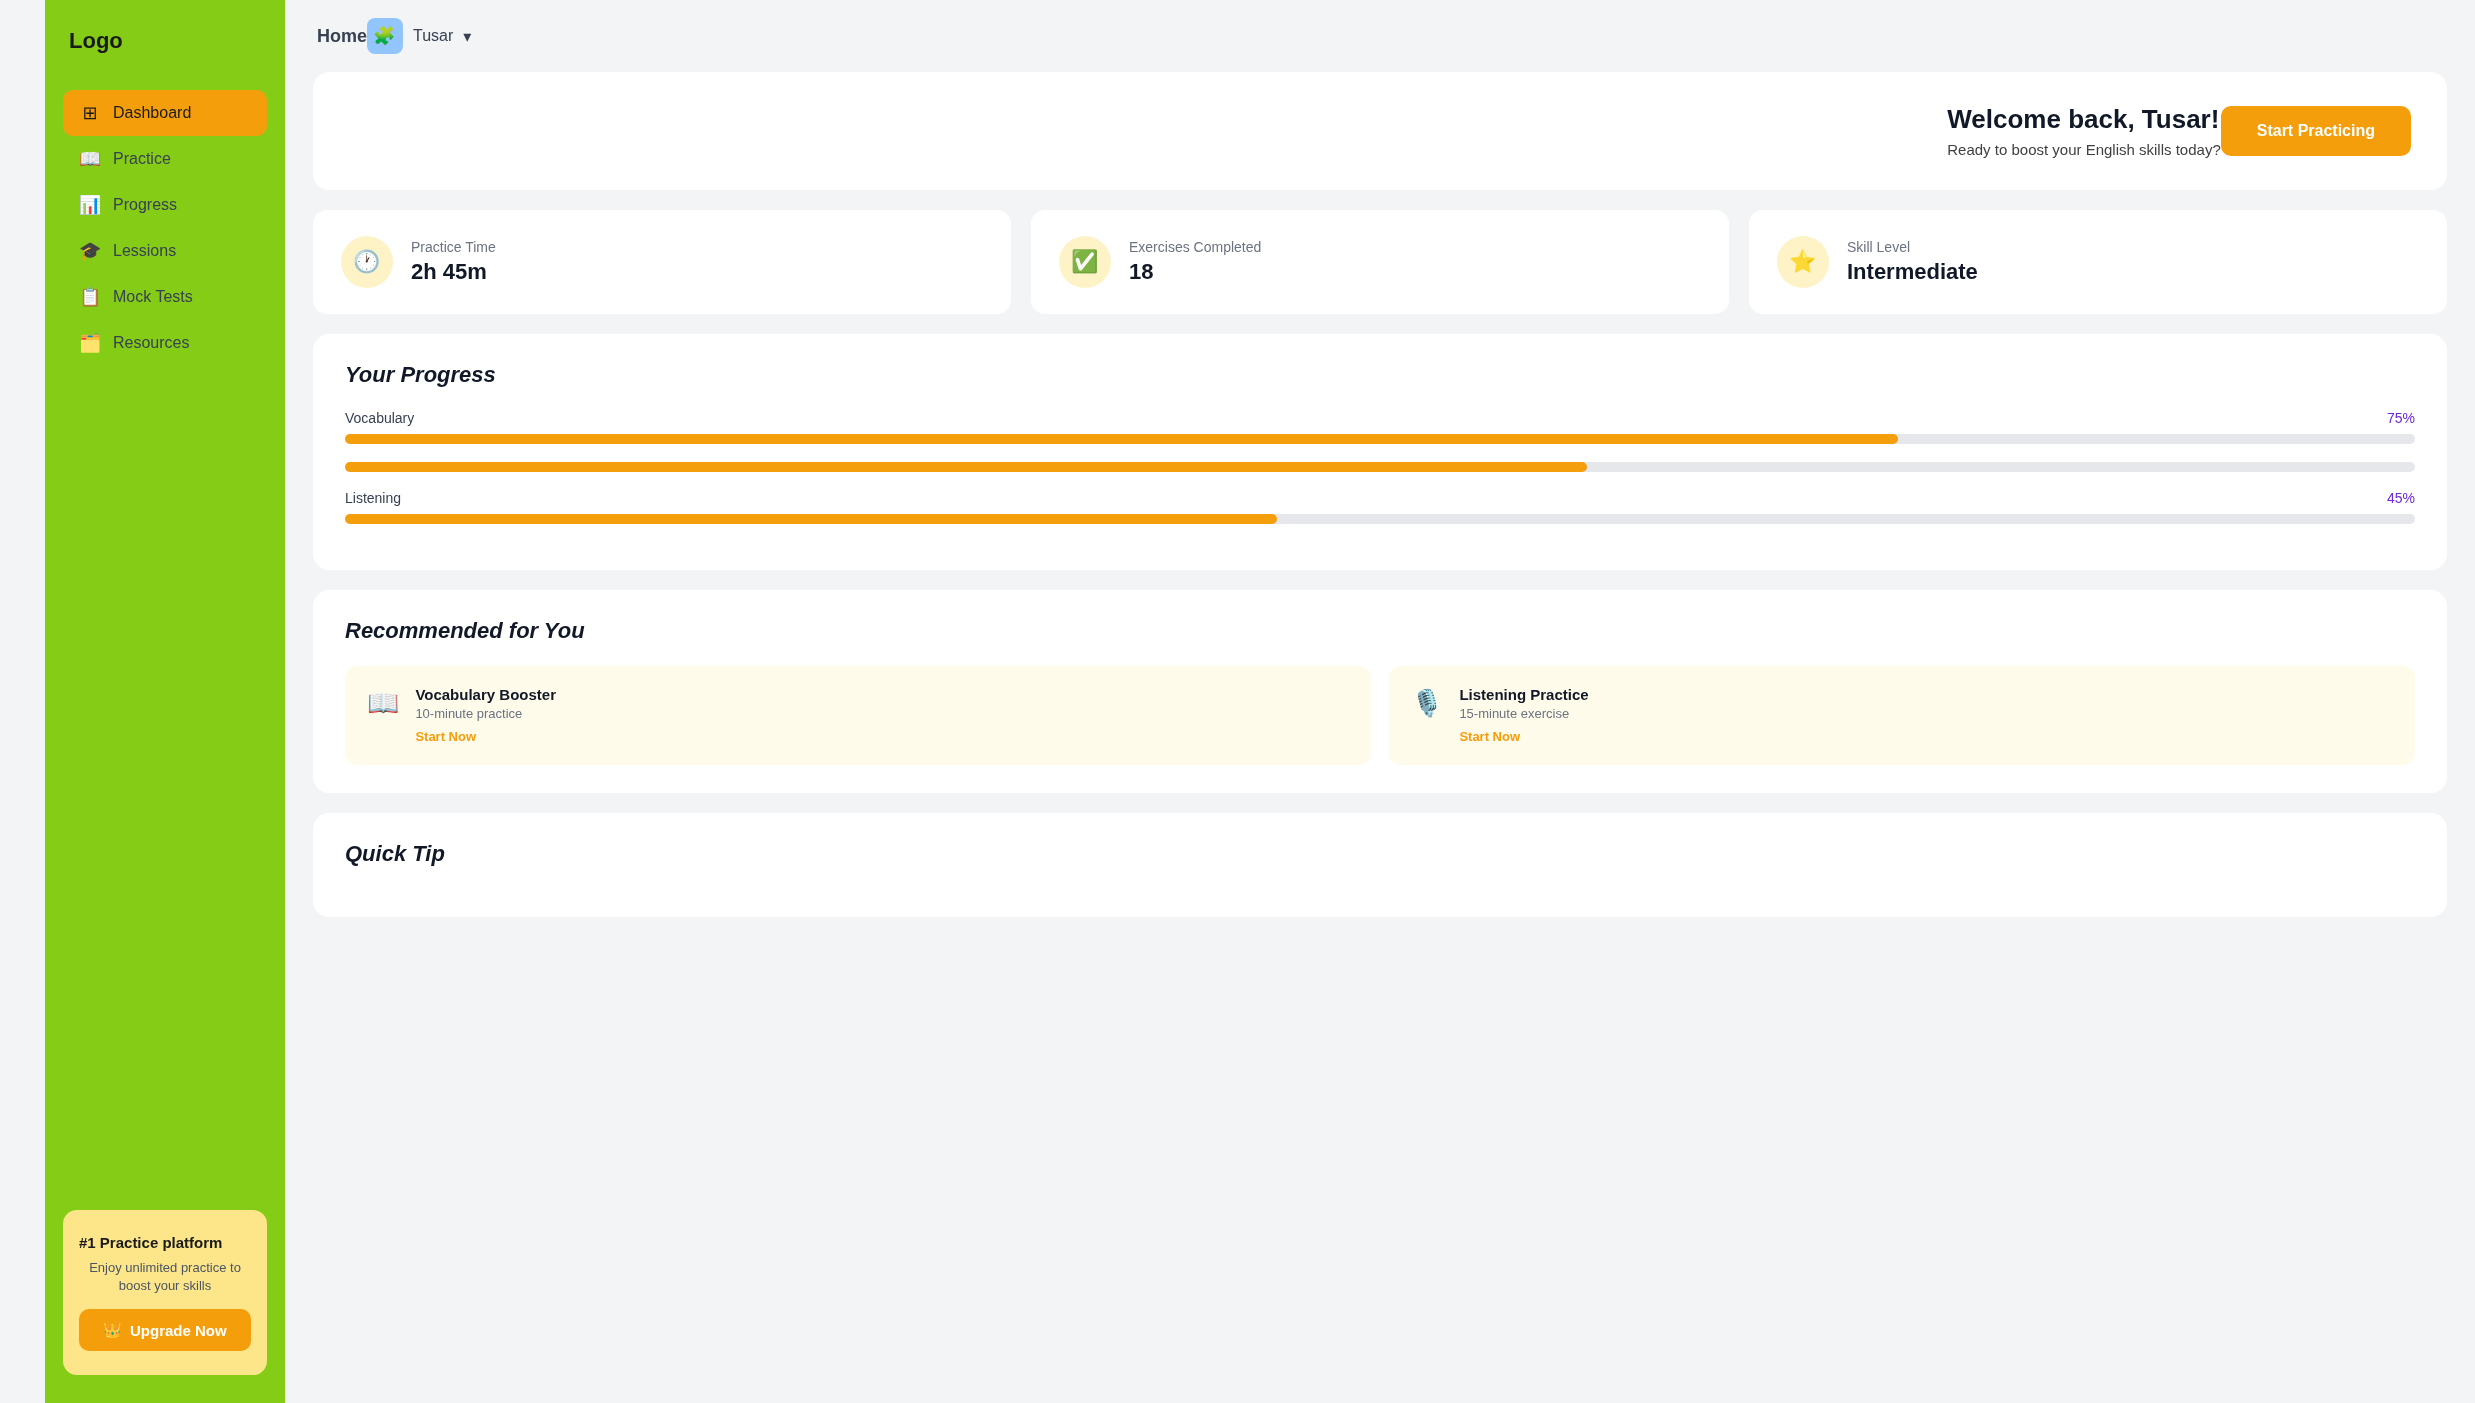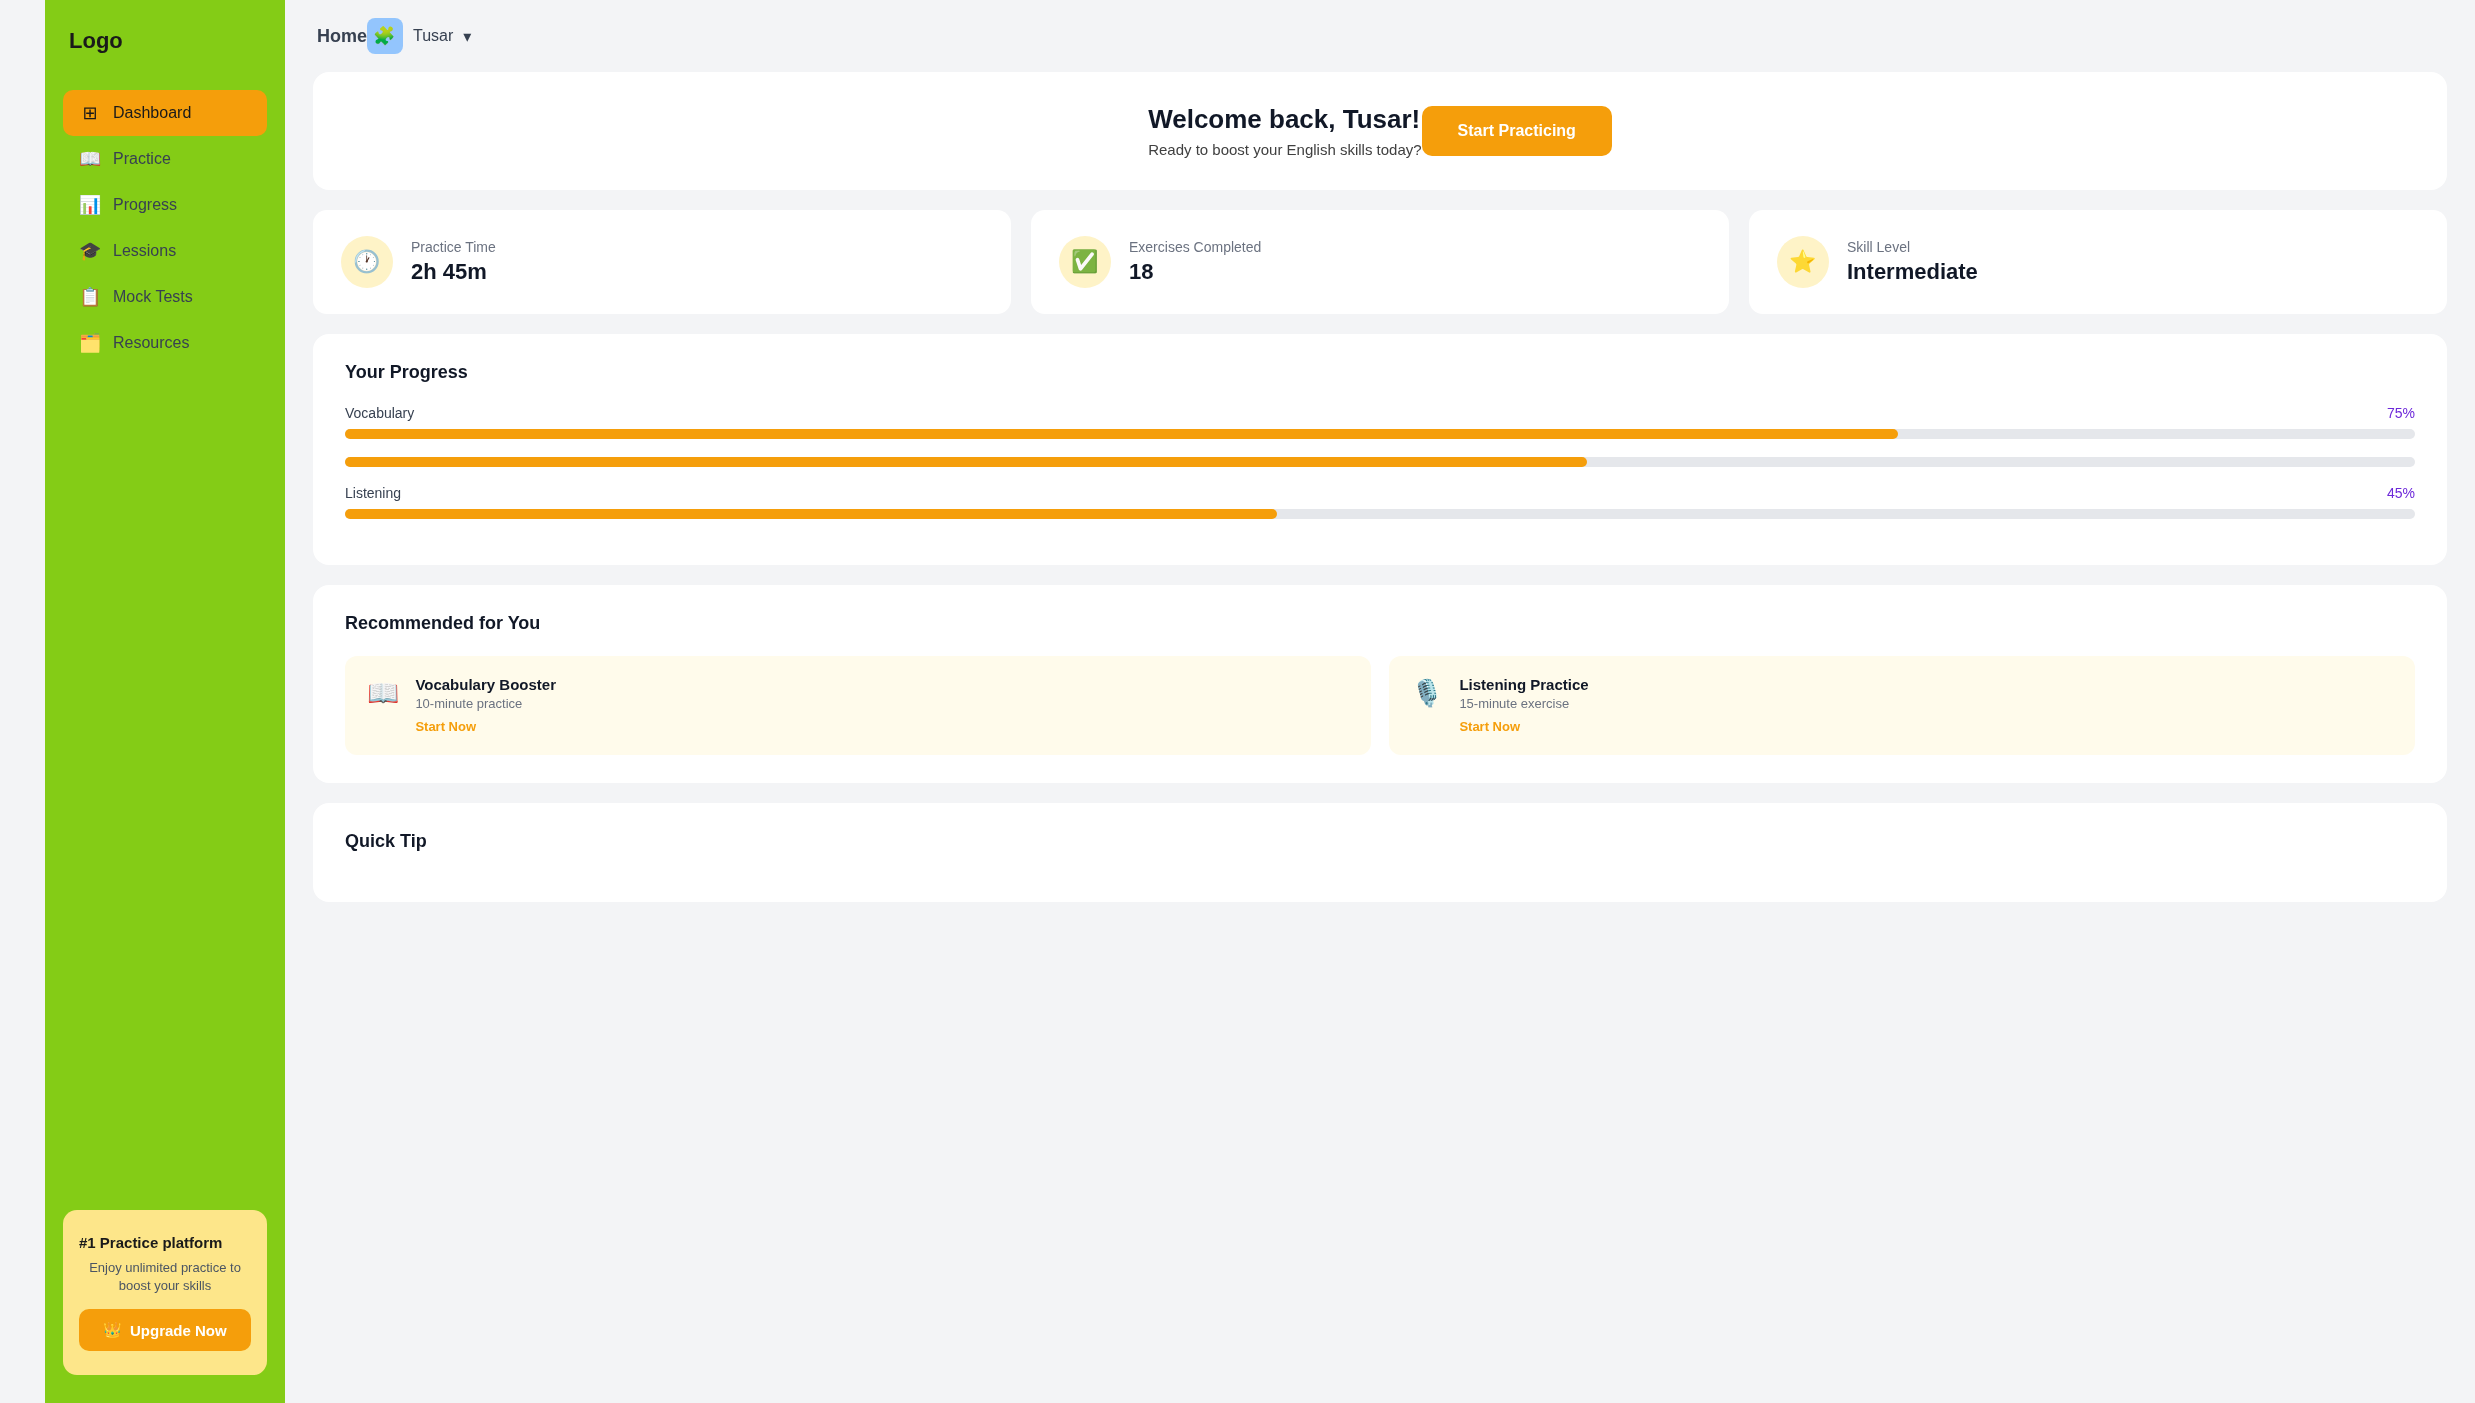--- a/index.html
+++ b/index.html
@@ -123,21 +123,21 @@
       gap: 20px;
     }
 
     
     .welcome-card {
       background: #fff;
       border-radius: 16px;
       padding: 32px 36px;
       display: flex;
       align-items: center;
-      justify-content: center;
+      justify-content: flex-end;
     }
     .welcome-title {
       font-size: 26px;
       font-weight: 700;
       color: #111827;
       margin-bottom: 6px;
     }
     .welcome-sub {
       font-size: 15px;
       color: #404040;
@@ -190,24 +190,25 @@
       color: #111827;
     }
 
     
     .progress-card {
       background: #fff;
       border-radius: 16px;
       padding: 28px 32px;
     }
     .section-title {
-      font-size: 18px;
+      font-size: 22px;
       font-weight: 700;
       color: #111827;
       margin-bottom: 22px;
+      font-style: italic;
     }
     .progress-item {
       margin-bottom: 18px;
     }
     .progress-header {
       display: flex;
       justify-content: space-between;
       margin-bottom: 8px;
       font-size: 14px;
       color: #374151;

